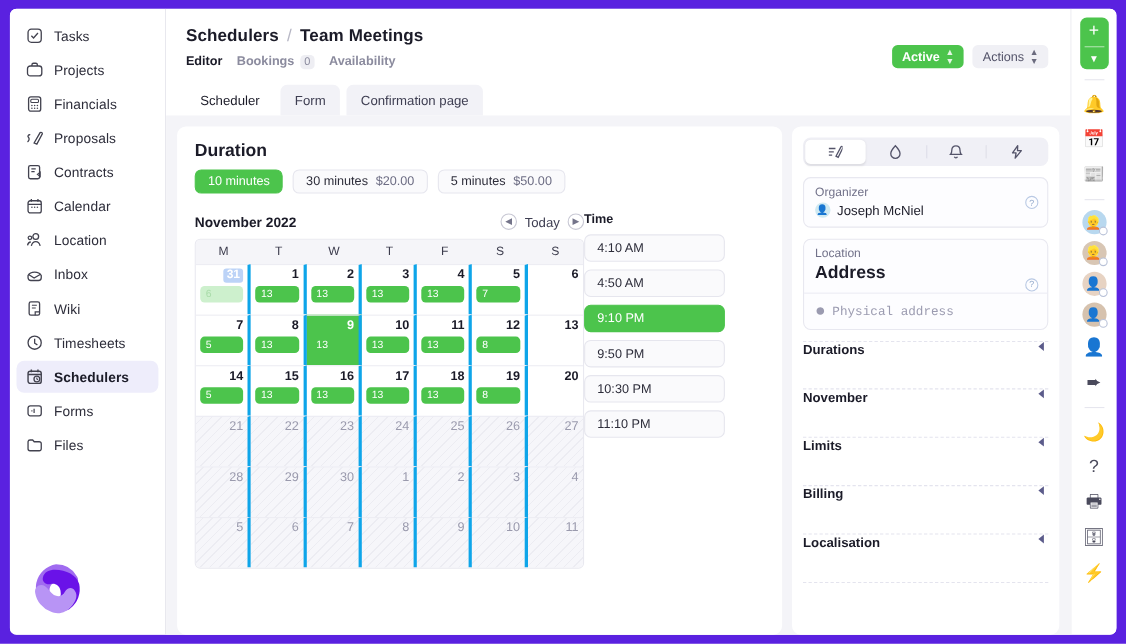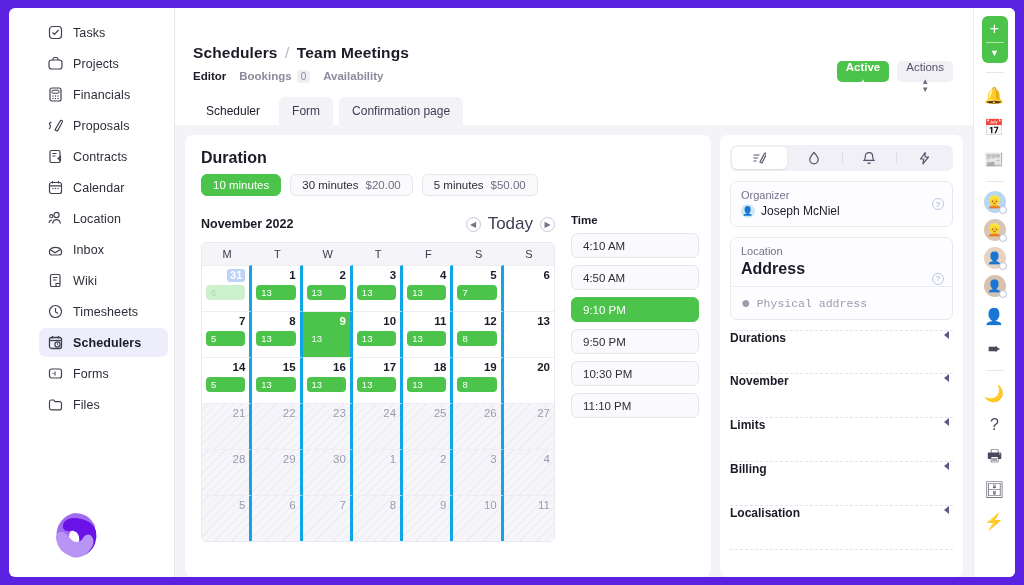--- a/index.html
+++ b/index.html
@@ -9,21 +9,20 @@
     background: #5a21e0;
     overflow: hidden;
   }
   #app {
     position: absolute; left: 9px; top: 8px;
     width: 1006px; height: 569px;
     background: #ffffff;
     border-radius: 6px;
     display: flex;
     overflow: hidden;
-    padding-left: 24px;
   }
 
   
   .sidebar {
     width: 142px; flex: 0 0 142px;
     background: #ffffff;
     border-right: 1px solid #e8e8ee;
     position: relative;
     padding-top: 10px;
   }
@@ -47,41 +46,39 @@
     position: absolute; left: 16px; bottom: 16px;
     width: 52px; height: 52px;
   }
 
   
   .main {
     flex: 1 1 auto; position: relative;
     background: #ffffff;
     display: flex; flex-direction: column;
     min-width: 0;
-    margin-top: 20px;
   }
   .topbar { padding: 16px 20px 0 18px; position: relative; }
   .crumb { font-size: 15.5px; font-weight: bold; color: #1b1b28; letter-spacing: .1px; }
   .crumb .sep { color: #b6b6c4; font-weight: normal; margin: 0 3px; }
   .subtabs { display: flex; align-items: flex-start; gap: 13px; margin-top: 8px; }
   .subtab { font-size: 11.5px; color: #8b8b9e; font-weight: bold; cursor: pointer; }
   .subtab.active { color: #1b1b28; }
   .badge-count {
     display: inline-block; margin-left: 5px;
     background: #eeeef3; color: #8b8b9e;
     border-radius: 4px; font-size: 10px;
     padding: 1px 4px; font-weight: normal;
   }
   .top-actions { position: absolute; right: 20px; top: 33px; display: flex; gap: 8px; }
   .pill-btn {
     display: flex; align-items: center; gap: 5px;
     height: 21px; padding: 0 9px;
     border-radius: 5px; font-size: 11.5px; cursor: pointer;
     font-weight: bold;
-    flex-direction: column;
   }
   .pill-green { background: #4cc44c; color: #fff; }
   .pill-gray { background: #f0f0f5; color: #54546a; font-weight: normal; }
   .updown { font-size: 8px; line-height: 8px; opacity: .85; }
 
   .tabrow { display: flex; gap: 6px; padding: 14px 0 0 18px; }
   .tab {
     font-size: 12px; color: #3e3e52;
     padding: 7px 13px; border-radius: 6px 6px 0 0;
     background: #f2f2f7; cursor: pointer;
@@ -107,32 +104,32 @@
   .dur-pill {
     display: flex; align-items: center; gap: 7px;
     height: 22px; padding: 0 11px;
     border-radius: 6px; font-size: 11.5px;
     background: #fafafc; border: 1px solid #e6e6ee;
     color: #2d2d3a; cursor: pointer; white-space: nowrap;
   }
   .dur-pill.active { background: #4cc44c; border-color: #4cc44c; color: #fff; }
   .dur-price { color: #6d6d84; }
 
-  .cal-wrap { display: flex; gap: 16px; margin-top: 18px; }
+  .cal-wrap { display: flex; margin-top: 18px; }
   .cal-col { width: 354px; flex: 0 0 354px; }
   .cal-head { display: flex; align-items: center; justify-content: space-between; }
   .cal-month { font-size: 12.5px; font-weight: bold; color: #1b1b28; }
   .cal-nav { display: flex; align-items: center; gap: 7px; }
   .nav-circ {
     width: 15px; height: 15px; border-radius: 50%;
     border: 1px solid #c8c8d4; color: #74748a;
     display: flex; align-items: center; justify-content: center;
     font-size: 8px; cursor: pointer;
   }
-  .today-lbl { font-size: 17px; color: #3e3e52; cursor: pointer; }
+  .today-lbl { font-size: 12px; color: #3e3e52; cursor: pointer; }
 
   .grid { margin-top: 8px; border: 1px solid #e9e9f0; border-radius: 5px; overflow: hidden; }
   .dow-row { display: grid; grid-template-columns: repeat(7, 1fr); background: #f5f5f9; }
   .dow {
     text-align: center; font-size: 11px; color: #3b3b4c;
     padding: 5px 0; font-weight: normal;
   }
   .week { display: grid; grid-template-columns: repeat(7, 1fr); }
   .cell {
     height: 46px; border-right: 3px solid #0ea5e9; border-top: 1px solid #ededf3;

